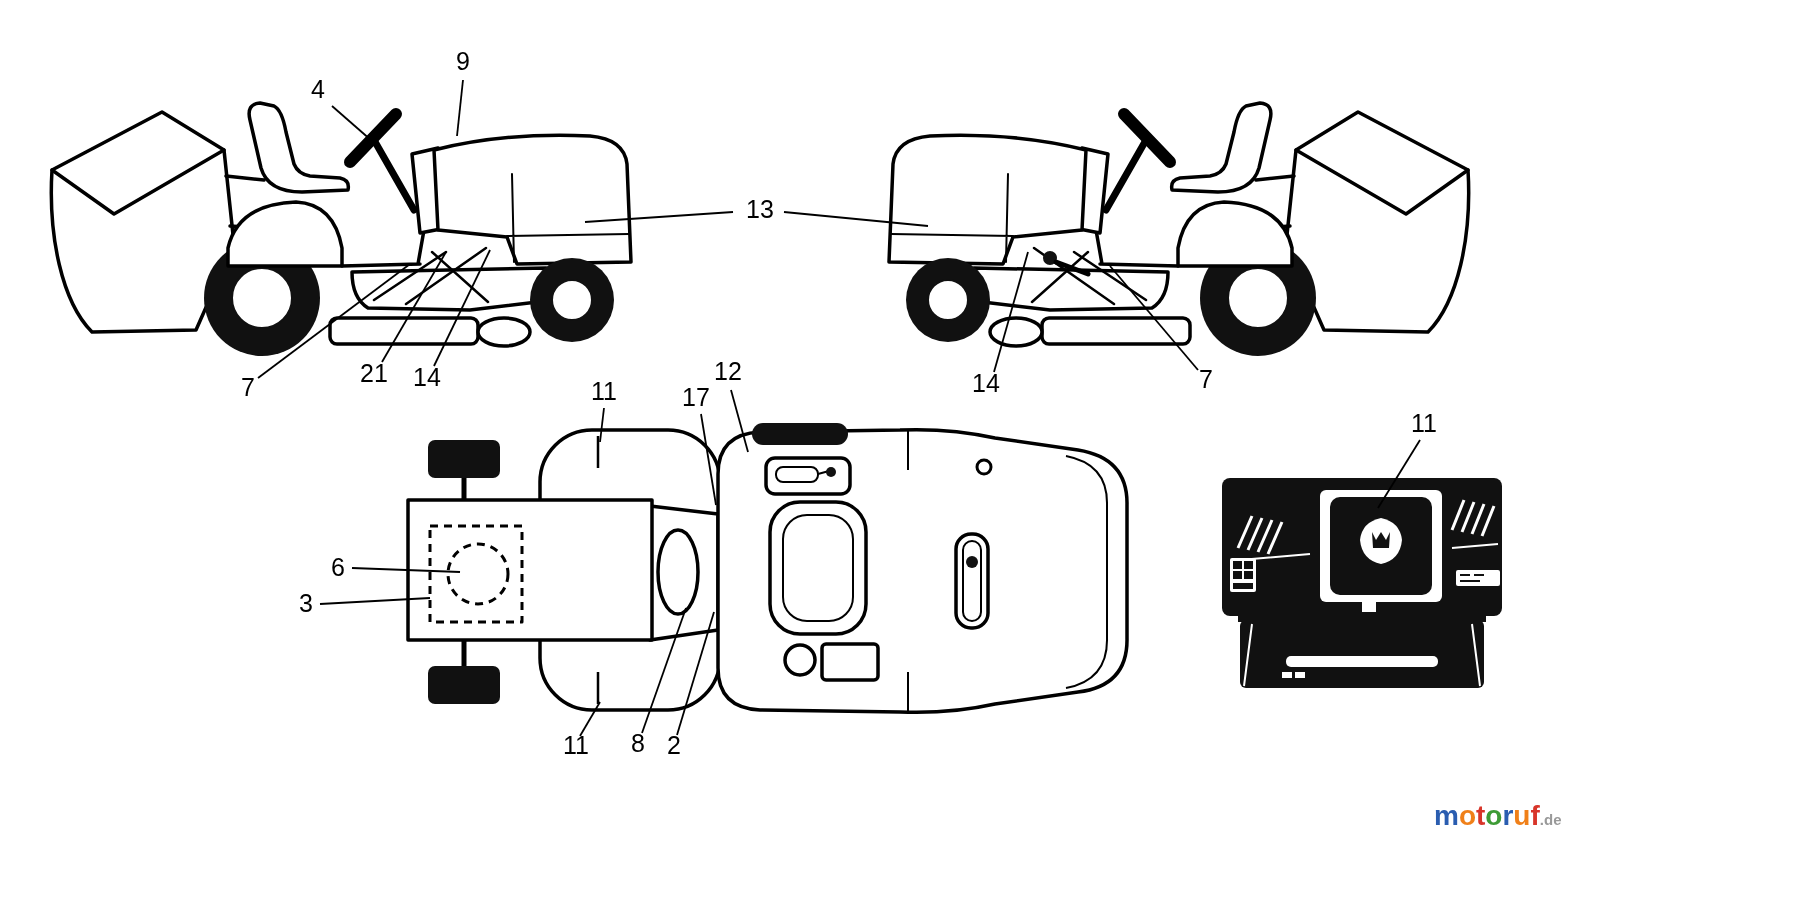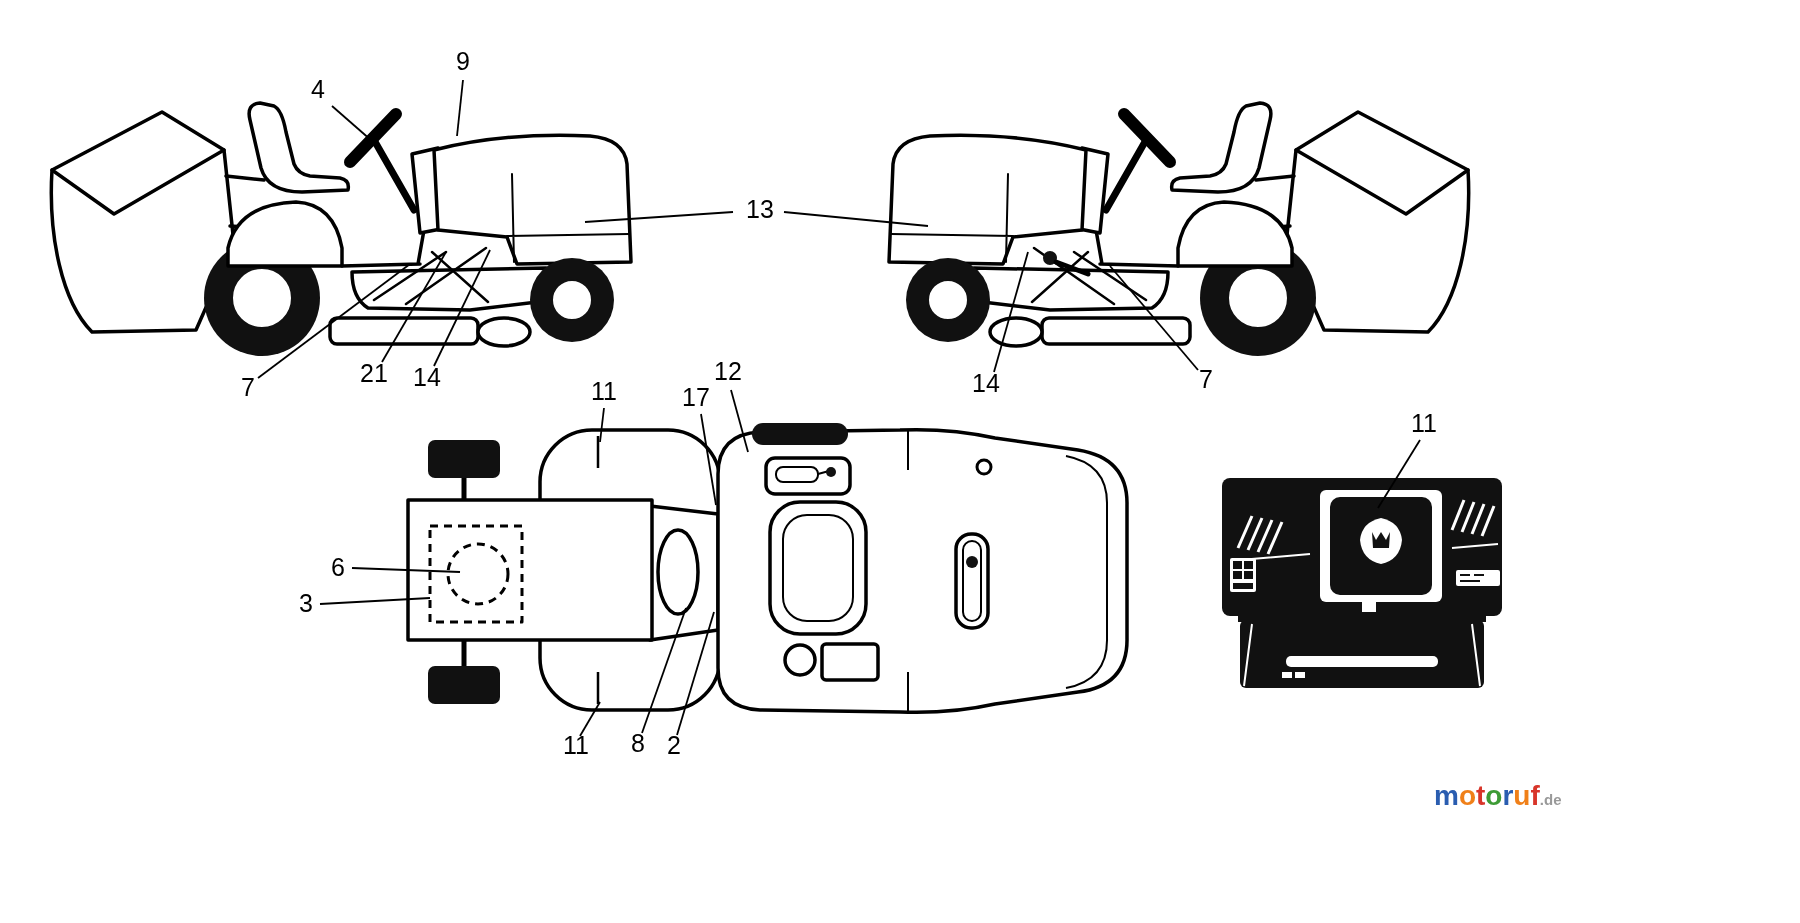--- a/index.html
+++ b/index.html
@@ -1,21 +1,21 @@
 <!DOCTYPE html>
 <html><head>
 <meta charset="utf-8">
 <style>
   html,body{margin:0;padding:0;background:#fff;}
   .stage{position:relative;width:1800px;height:923px;background:#fff;overflow:hidden;
          font-family:"Liberation Sans", sans-serif;}
   svg{position:absolute;left:0;top:0;}
   .callout{font-family:"Liberation Sans", sans-serif;font-size:25px;fill:#000;}
   .leader{stroke:#000;stroke-width:1.8;fill:none;}
-  .watermark{position:absolute;left:1434px;top:780px;font-weight:bold;font-size:28px;
+  .watermark{position:absolute;left:1434px;top:800px;font-weight:bold;font-size:28px;
              letter-spacing:0px;white-space:nowrap;font-family:"Liberation Sans", sans-serif;}
   .watermark .suffix{font-size:15px;font-weight:bold;}
 </style>
 </head>
 <body>
 
 <div class="stage">
 
 <svg width="1800" height="923" viewBox="0 0 1800 923">
 

